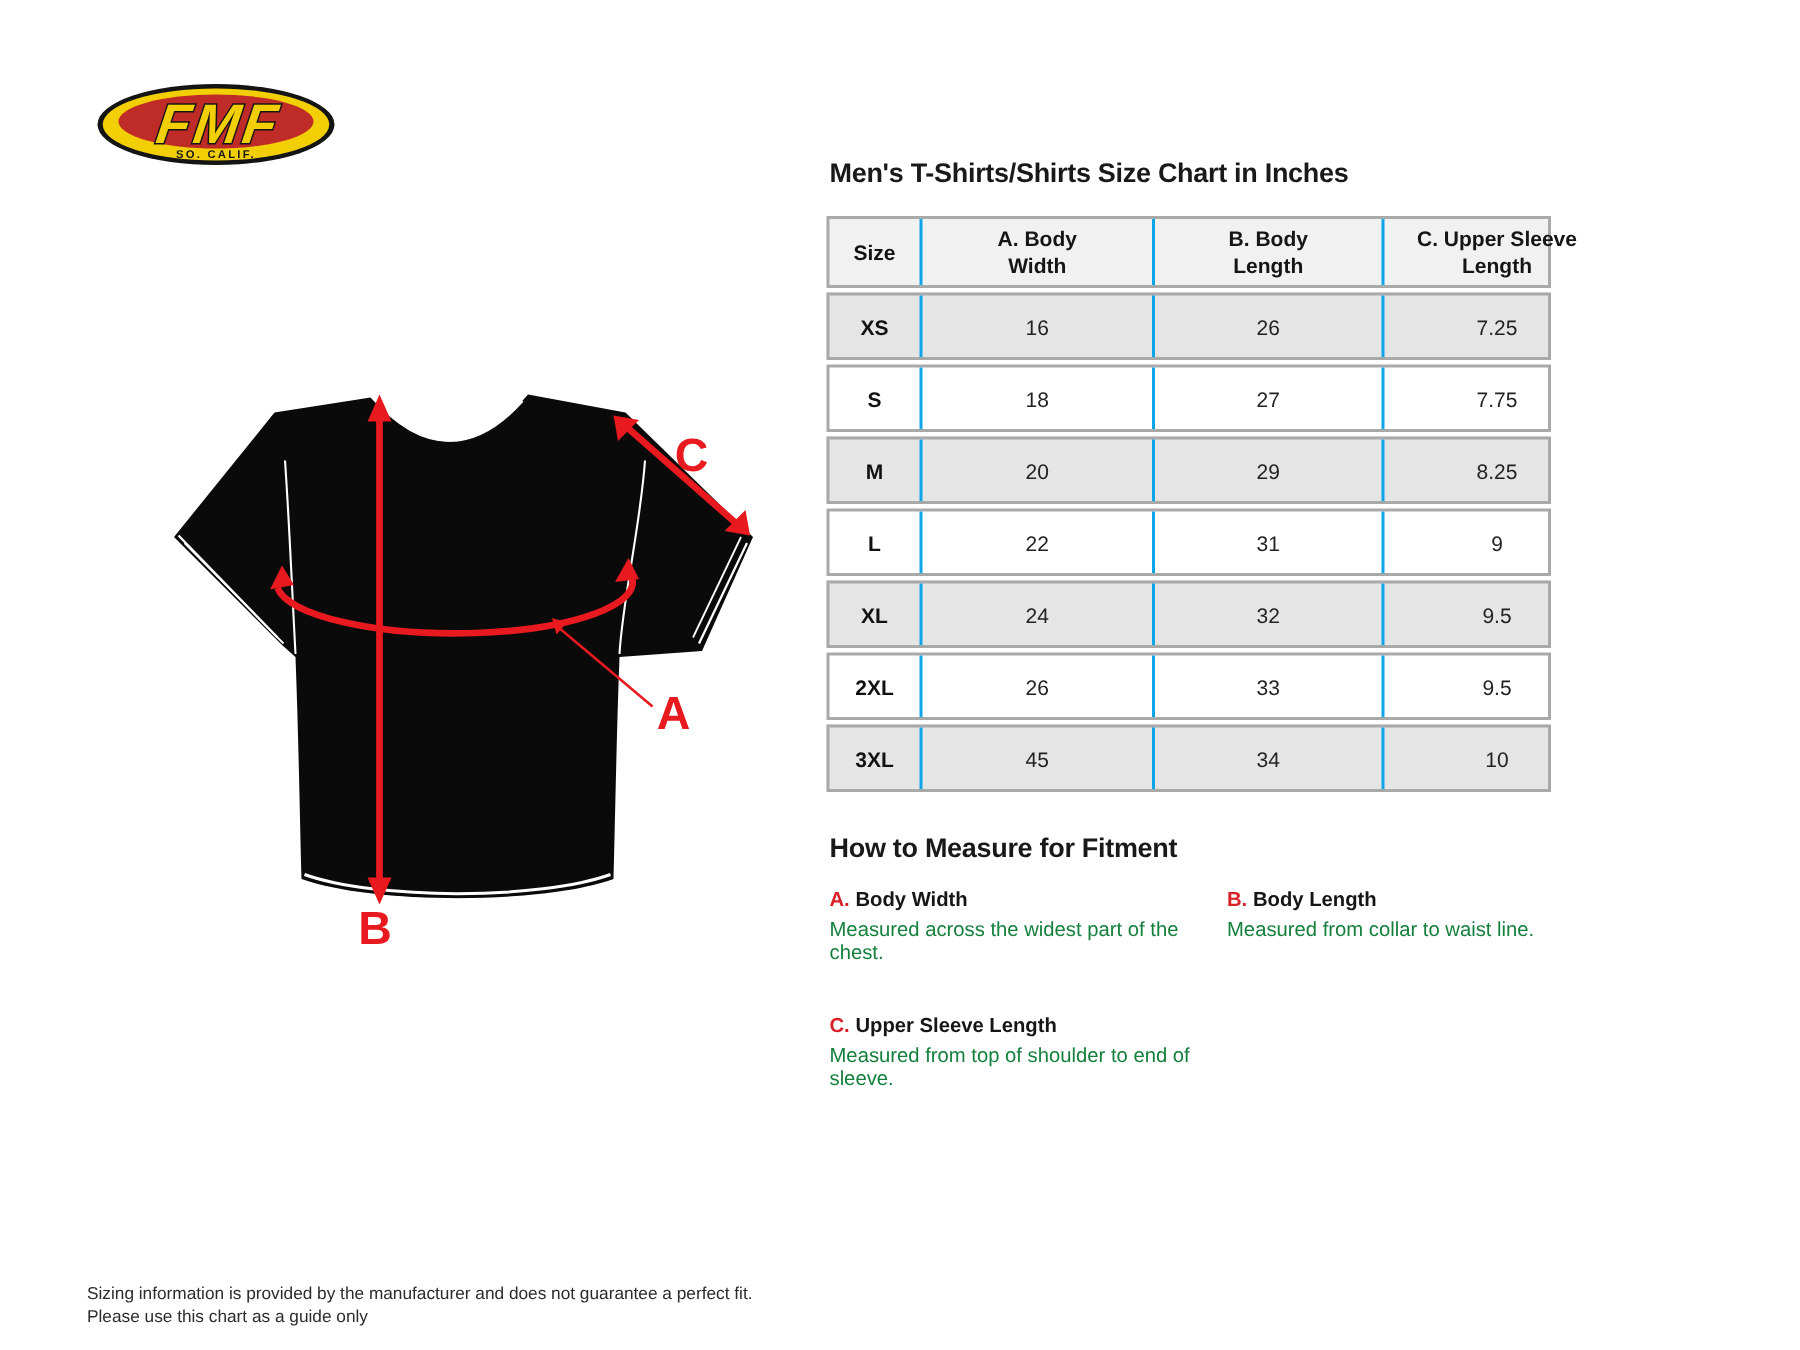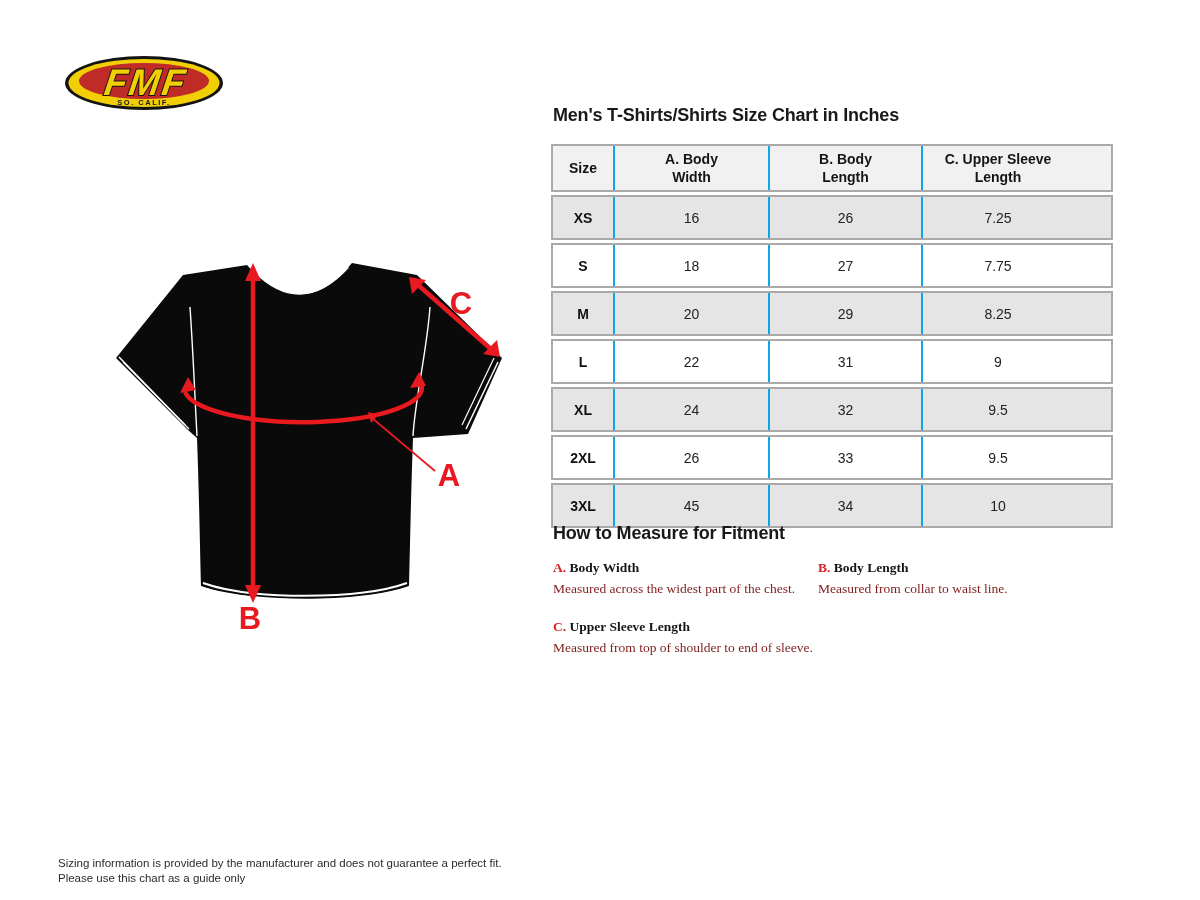--- a/index.html
+++ b/index.html
@@ -15,43 +15,43 @@
   
   .diagram { position:absolute; left:100px; top:250px; width:420px; height:390px; }
 
   
   .chart-title {
     position:absolute; left:553px; top:105px;
     font-size:18px; font-weight:bold; letter-spacing:-0.2px; color:#191919;text-align:right;
   }
 
   
-  .size-table { position:absolute; left:551px; top:144px; width:562px; }
+  .size-table { position:absolute; left:551px; top:144px; width:483px; }
   .trow {
     display:grid; grid-template-columns:60px 155px 153px 152px;
     border:2px solid #a9a9a9; margin-bottom:3px; box-sizing:border-box;
     background:#ffffff;
   }
   .trow > div {
     display:flex; flex-direction:column; align-items:center; justify-content:center;
     font-size:14px; color:#222; border-left:2px solid #0ea5e9; text-align:center;
   }
   .trow > div:first-child { border-left:none; font-weight:bold; color:#111; }
   .thead { height:48px; background:#f1f1f1; }
   .thead > div { font-weight:bold; line-height:1.3; font-size:14px; color:#151515; }
   .tdata { height:45px; }
   .tdata.alt { background:#e5e5e5; }
 
   
-  .measure { position:absolute; left:553px; top:523px; width:530px; }
+  .measure { position:absolute; left:553px; top:555px; width:530px; }
   .measure-title { font-size:18px; font-weight:bold; color:#191919; margin:0 0 16px 0; letter-spacing:-0.2px; }
-  .measure-grid { display:grid; grid-template-columns:265px 265px; row-gap:22px;font-family:Liberation Serif, serif; }
+  .measure-grid { display:grid; grid-template-columns:265px 265px; row-gap:34px; }
   .m-label { font-size:13.5px; font-weight:bold; color:#161616; }
   .m-key { color:#d92129; }
-  .m-desc { font-size:13.5px; color:#7f1d1d; margin-top:5px; }
+  .m-desc { font-size:13.5px; color:#15803d; margin-top:5px; }
 
   
   .footnote {
     position:absolute; left:58px; top:856px;
     font-size:11.5px; line-height:1.32; color:#2b2b2b;
   }
 </style>
 </head>
 <body>
 

